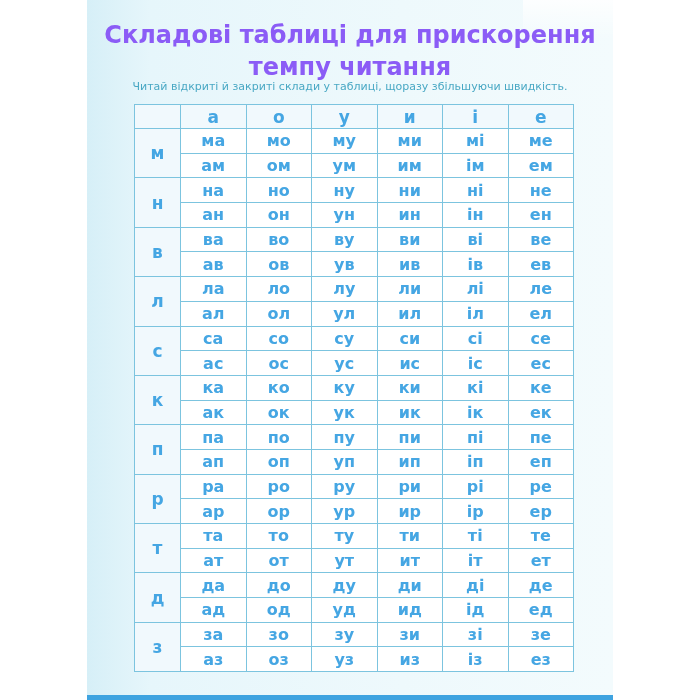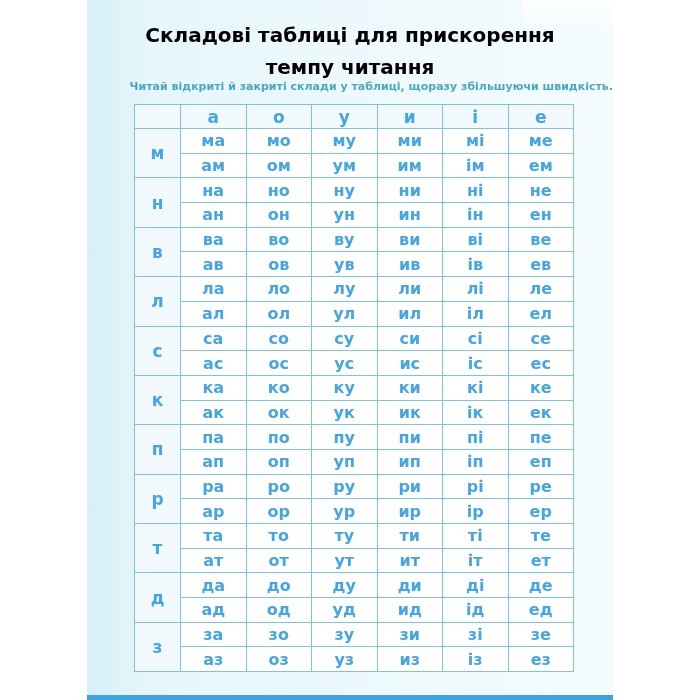--- a/index.html
+++ b/index.html
@@ -15,27 +15,27 @@
   .page::after {
     content: ""; position: absolute; right: 0; top: 0; width: 90px; height: 40px;
     background: linear-gradient(180deg, rgba(255,255,255,0.85), rgba(255,255,255,0));
   }
   .bottom-stripe {
     position: absolute; left: 87px; top: 695px; width: 526px; height: 5px;
     background: #3ea3e0;
   }
   .title {
     position: absolute; left: 87px; width: 526px; text-align: center;
-    color: #000000; font-weight: bold; font-size: 20px; line-height: 30px;
+    color: #8b5cf6; font-weight: bold; font-size: 24px; line-height: 30px;
   }
   .title.l1 { top: 20px; }
   .title.l2 { top: 52px; }
   .subtitle {
-    position: absolute; left: 87px; width: 526px; top: 80px; text-align: right;
-    color: #49a8c4; font-size: 11px; line-height: 14px; font-weight: bold;
+    position: absolute; left: 87px; width: 526px; top: 80px; text-align: center;
+    color: #49a8c4; font-size: 11px; line-height: 14px;
   }
   table.syl {
     position: absolute; left: 134px; top: 104px;
     border-collapse: collapse; table-layout: fixed;
     width: 439px;
   }
   table.syl td, table.syl th {
     border: 1px solid #7cc4df;
     height: 23.7px; padding: 0;
     text-align: center; vertical-align: middle;

